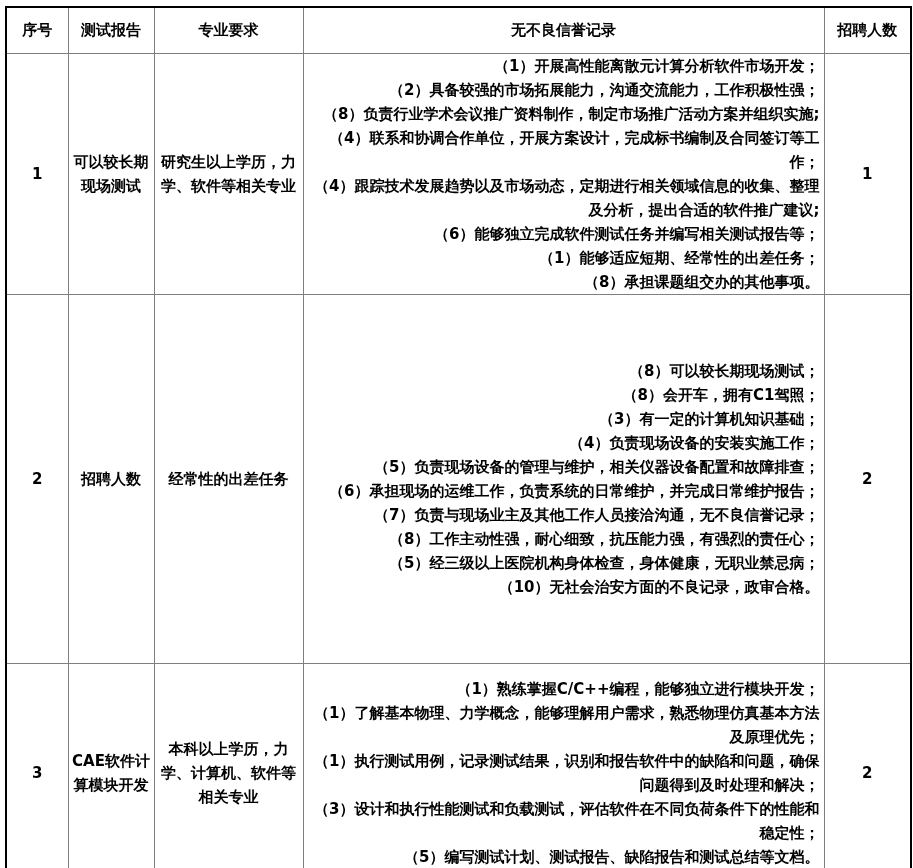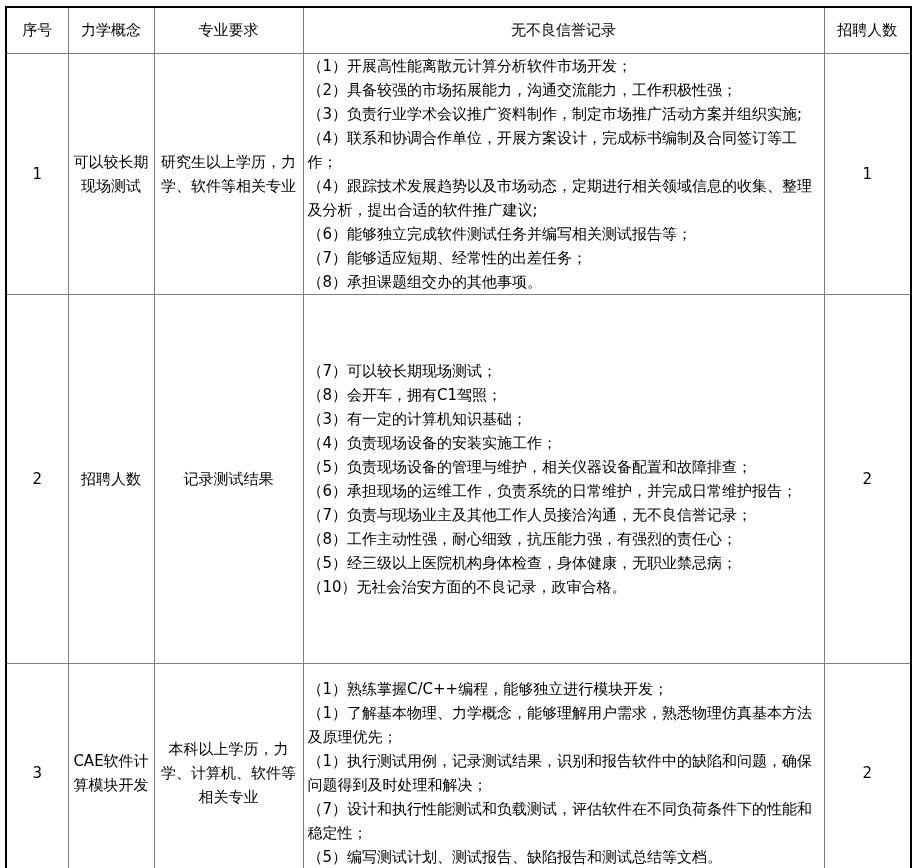--- a/index.html
+++ b/index.html
@@ -21,101 +21,101 @@
     width: 905px;
     border: 2px solid #000000;
     background: #ffffff;
   }
   .job-table th,
   .job-table td {
     border: 1px solid #7f7f7f;
     text-align: center;
     vertical-align: middle;
     font-size: 15px;
-    font-weight: normal;
+    font-weight: bold;
     line-height: 24px;
     padding: 0 3px;
     overflow: hidden;
     margin-left: 36px;
   }
   .job-table thead tr { height: 46px; }
   .job-table tr.row-1 { height: 220px; }
   .job-table tr.row-2 { height: 369px; }
   .job-table tr.row-3 { height: 220px; }
   .job-table td.duties-cell { padding: 0 4px; }
   .duties-cell p {
     margin: 0;
     padding: 0;
     line-height: 24px;
-    text-align: left;
+    text-align: right;
   }
 </style>
 </head>
 <body>
 
 <table class="job-table">
   <colgroup>
     <col style="width:62px">
     <col style="width:86px">
     <col style="width:149px">
     <col style="width:521px">
     <col style="width:87px">
   </colgroup>
   <thead>
     <tr>
       <th>序号</th>
-      <th>力学概念</th>
+      <th>测试报告</th>
       <th>专业要求</th>
       <th>无不良信誉记录</th>
       <th>招聘人数</th>
     </tr>
   </thead>
   <tbody>
     <tr class="row-1">
       <td>1</td>
       <td>可以较长期现场测试</td>
       <td>研究生以上学历，力学、软件等相关专业</td>
       <td class="duties-cell">
         <p>（1）开展高性能离散元计算分析软件市场开发；</p>
         <p>（2）具备较强的市场拓展能力，沟通交流能力，工作积极性强；</p>
-        <p>（3）负责行业学术会议推广资料制作，制定市场推广活动方案并组织实施;</p>
+        <p>（8）负责行业学术会议推广资料制作，制定市场推广活动方案并组织实施;</p>
         <p>（4）联系和协调合作单位，开展方案设计，完成标书编制及合同签订等工作；</p>
         <p>（4）跟踪技术发展趋势以及市场动态，定期进行相关领域信息的收集、整理及分析，提出合适的软件推广建议;</p>
         <p>（6）能够独立完成软件测试任务并编写相关测试报告等；</p>
-        <p>（7）能够适应短期、经常性的出差任务；</p>
+        <p>（1）能够适应短期、经常性的出差任务；</p>
         <p>（8）承担课题组交办的其他事项。</p>
       </td>
       <td>1</td>
     </tr>
     <tr class="row-2">
       <td>2</td>
       <td>招聘人数</td>
-      <td>记录测试结果</td>
+      <td>经常性的出差任务</td>
       <td class="duties-cell">
-        <p>（7）可以较长期现场测试；</p>
+        <p>（8）可以较长期现场测试；</p>
         <p>（8）会开车，拥有C1驾照；</p>
         <p>（3）有一定的计算机知识基础；</p>
         <p>（4）负责现场设备的安装实施工作；</p>
         <p>（5）负责现场设备的管理与维护，相关仪器设备配置和故障排查；</p>
         <p>（6）承担现场的运维工作，负责系统的日常维护，并完成日常维护报告；</p>
         <p>（7）负责与现场业主及其他工作人员接洽沟通，无不良信誉记录；</p>
         <p>（8）工作主动性强，耐心细致，抗压能力强，有强烈的责任心；</p>
         <p>（5）经三级以上医院机构身体检查，身体健康，无职业禁忌病；</p>
         <p>（10）无社会治安方面的不良记录，政审合格。</p>
       </td>
       <td>2</td>
     </tr>
     <tr class="row-3">
       <td>3</td>
       <td>CAE软件计算模块开发</td>
       <td>本科以上学历，力学、计算机、软件等相关专业</td>
       <td class="duties-cell">
         <p>（1）熟练掌握C/C++编程，能够独立进行模块开发；</p>
         <p>（1）了解基本物理、力学概念，能够理解用户需求，熟悉物理仿真基本方法及原理优先；</p>
         <p>（1）执行测试用例，记录测试结果，识别和报告软件中的缺陷和问题，确保问题得到及时处理和解决；</p>
-        <p>（7）设计和执行性能测试和负载测试，评估软件在不同负荷条件下的性能和稳定性；</p>
+        <p>（3）设计和执行性能测试和负载测试，评估软件在不同负荷条件下的性能和稳定性；</p>
         <p>（5）编写测试计划、测试报告、缺陷报告和测试总结等文档。</p>
       </td>
       <td>2</td>
     </tr>
 
   </tbody>
 </table>
 
 </body></html>

